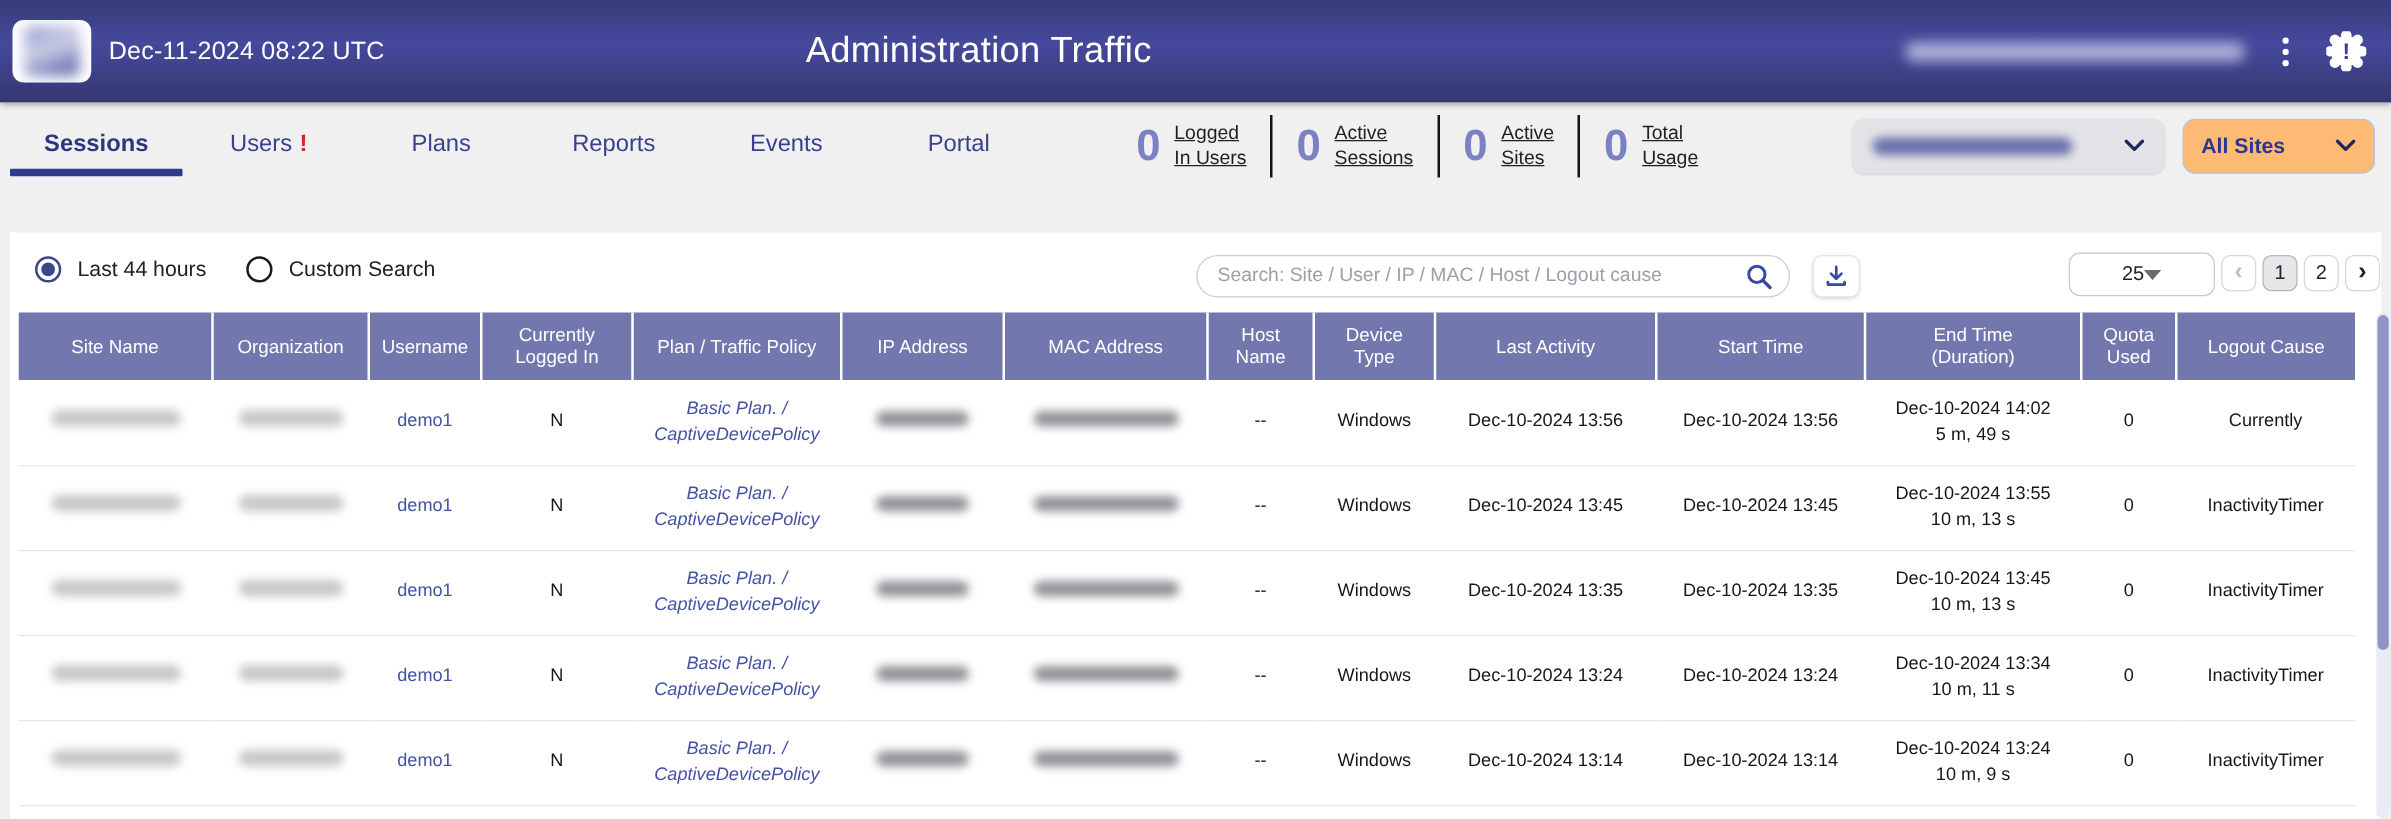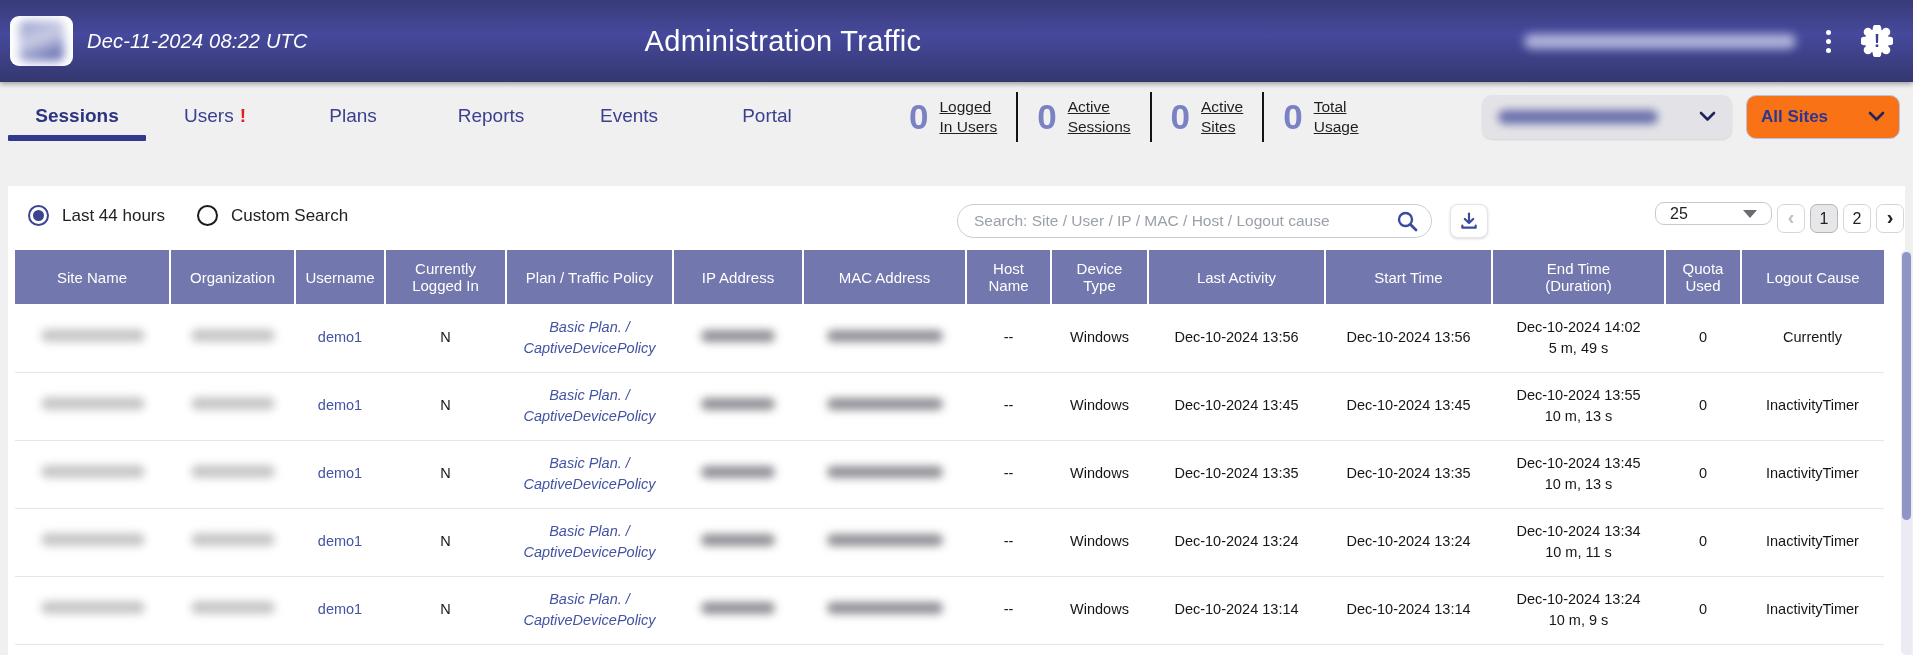--- a/index.html
+++ b/index.html
@@ -6,21 +6,21 @@
   body { font-family:"Liberation Sans", sans-serif; }
   .app { position:relative; width:1913px; height:655px; background:#f0f0f1; overflow:hidden; }
 
   
   .topbar { position:absolute; left:0; top:0; width:100%; height:82px;
     background:linear-gradient(180deg,#383b77 0%,#46499c 42%,#34376f 100%);
     display:flex; align-items:center; padding-left:10px; box-shadow:0 2px 5px rgba(0,0,0,.35); z-index:5; }
   .logo { width:63px; height:50px; background:#fff; border-radius:9px; margin-right:14px; overflow:hidden; position:relative; }
   .logo-blur { position:absolute; inset:5px 9px; border-radius:6px;
     background:linear-gradient(160deg,#9aa0cf 5%,#cdd0e6 45%,#6d74b4 85%); filter:blur(5px); }
-  .datetime { color:#fff; font-size:20px; letter-spacing:.2px;font-style:italic; }
+  .datetime { color:#fff; font-size:20px; letter-spacing:.2px; }
   .title { position:absolute; left:783px; top:50%; transform:translate(-50%,-50%);
     color:#fff; font-size:29px; font-weight:400; letter-spacing:.3px; white-space:nowrap; }
   .top-right { margin-left:auto; display:flex; align-items:center; gap:24px; padding-right:20px; }
   .email-blur { width:272px; height:15px; border-radius:8px; background:#c3c6e8; filter:blur(5px); opacity:.85; }
   .kebab { display:flex; flex-direction:column; gap:4px; padding:4px 6px; cursor:pointer; }
   .kebab i { width:5px; height:5px; border-radius:50%; background:#fff; }
   .alert-badge { width:32px; height:32px; position:relative; cursor:pointer; }
 
   
   .tabbar { position:absolute; left:0; top:82px; width:100%; height:104px; background:#f0f0f1;
@@ -33,21 +33,21 @@
   .tab .bang { color:#e01f1f; font-weight:700; margin-left:6px; }
   .stats { display:flex; align-items:center; margin-left:54px; padding-bottom:8px; }
   .stat { display:flex; align-items:center; gap:11px; padding:0 19px; }
   .stat-num { font-size:35px; font-weight:600; color:#7b82c3; }
   .stat-label { font-size:15.5px; color:#1f1f1f; line-height:1.25; white-space:pre-line;text-decoration:underline; }
   .stat-div { width:2px; height:50px; background:#141414; }
   .dd-group { margin-left:auto; display:flex; align-items:center; gap:14px; padding-bottom:8px; }
   .dd { height:44px; border-radius:10px; display:flex; align-items:center; justify-content:space-between; cursor:pointer; }
   .dd-org { width:250px; background:#e3e3e7; padding:0 16px; box-shadow:0 1px 2px rgba(0,0,0,.12); }
   .dd-org-blur { width:160px; height:14px; border-radius:7px; background:#4d549e; filter:blur(4px); opacity:.8; }
-  .dd-sites { width:154px; background:#f97316; border:1.5px solid #b6c2e4; padding:0 14px; }
+  .dd-sites { width:154px; background:#fdba74; border:1.5px solid #b6c2e4; padding:0 14px; }
   .dd-sites-label { font-size:17px; font-weight:700; color:#2b3691; }
 
   
   .card { position:absolute; left:8px; top:186px; width:1897px; height:469px; background:#fff; }
   .filter-row { position:relative; height:64px; }
   .radios { position:absolute; left:20px; top:19px; display:flex; gap:32px; }
   .radio-item { display:flex; align-items:center; gap:13px; cursor:pointer; }
   .radio { width:21px; height:21px; border-radius:50%; border:2.5px solid #3d448f; display:flex; align-items:center; justify-content:center; }
   .radio .dot { width:11px; height:11px; border-radius:50%; background:#3d448f; }
   .radio.off { border-color:#1b1b1b; }
@@ -56,22 +56,22 @@
   .search-wrap input { width:100%; height:100%; border:1px solid #c9cdd4; border-radius:17px;
     padding:0 44px 0 16px; font-size:15.5px; color:#333; outline:none; font-family:"Liberation Sans",sans-serif; }
   .search-wrap input::placeholder { color:#9aa0a8; }
   .search-icon { position:absolute; right:14px; top:6px; cursor:pointer; }
   .dl-btn { position:absolute; left:1442px; top:18px; width:38px; height:34px; background:#fff;
     border:1px solid #e2e4e8; border-radius:8px; box-shadow:0 1px 3px rgba(0,0,0,.15);
     display:flex; align-items:center; justify-content:center; cursor:pointer; }
   .perpage { position:absolute; left:1478px; top:11px; width:154px; text-align:right; line-height:1.3; }
   .perpage-label { font-size:15px; font-weight:700; color:#333; }
   .perpage-range { font-size:14.5px; color:#4a4a4a; }
-  .pagesize { position:absolute; left:1647px; top:16px; width:117px; height:23px; background:#fff;
-    border:1px solid #c9c9ce; border-radius:9px; display:flex; align-items:center; justify-content:space-between;
+  .pagesize { position:absolute; left:1647px; top:16px; width:117px; height:35px; background:#fff;
+    border:1px solid #c9c9ce; border-radius:9px; display:flex; align-items:center; justify-content:center;
     padding:0 14px; font-size:16px; color:#222; cursor:pointer; }
   .caret-down { width:0; height:0; border-left:7px solid transparent; border-right:7px solid transparent; border-top:8px solid #6a6a70; }
   .pager { position:absolute; left:1769px; top:18px; display:flex; gap:5px; }
   .pg { width:28px; height:29px; border:1px solid #d5d5da; border-radius:7px; background:#fff;
     display:flex; align-items:center; justify-content:center; font-size:16px; color:#222; cursor:pointer; }
   .pg.arrow { font-size:20px; font-weight:700; padding-bottom:2px; }
   .pg.prev { color:#bcbfc4; }
   .pg.active { background:#e7e7ea; border-color:#b5b5ba; }
 
   

